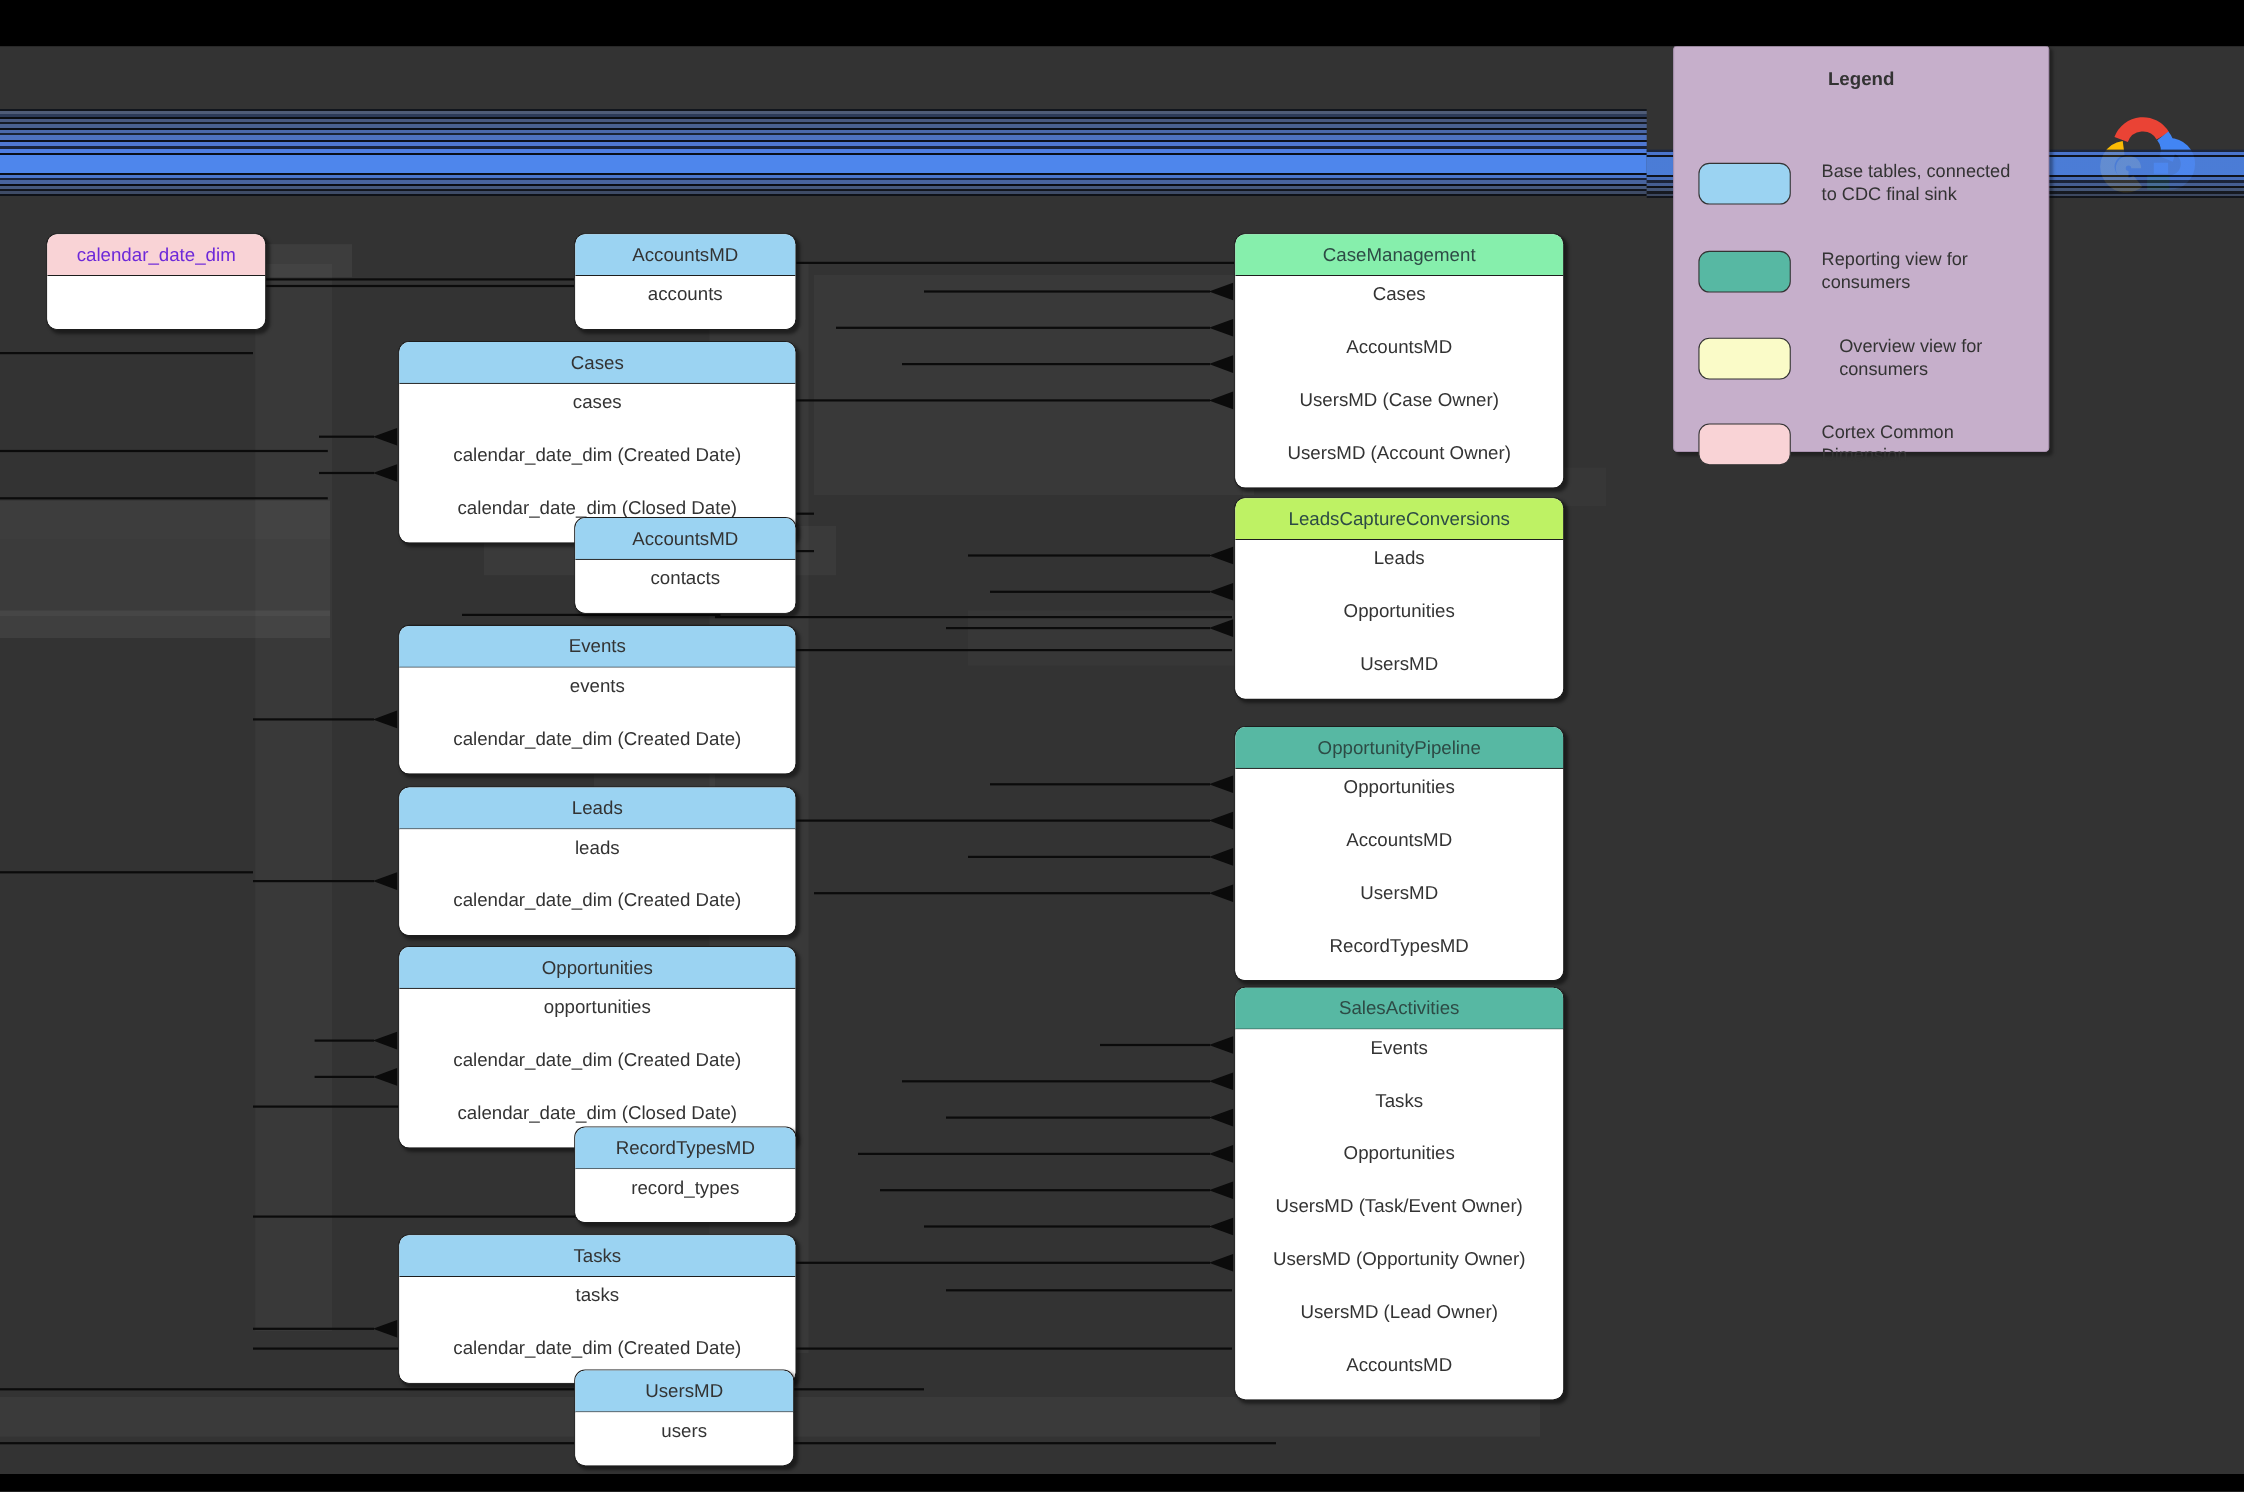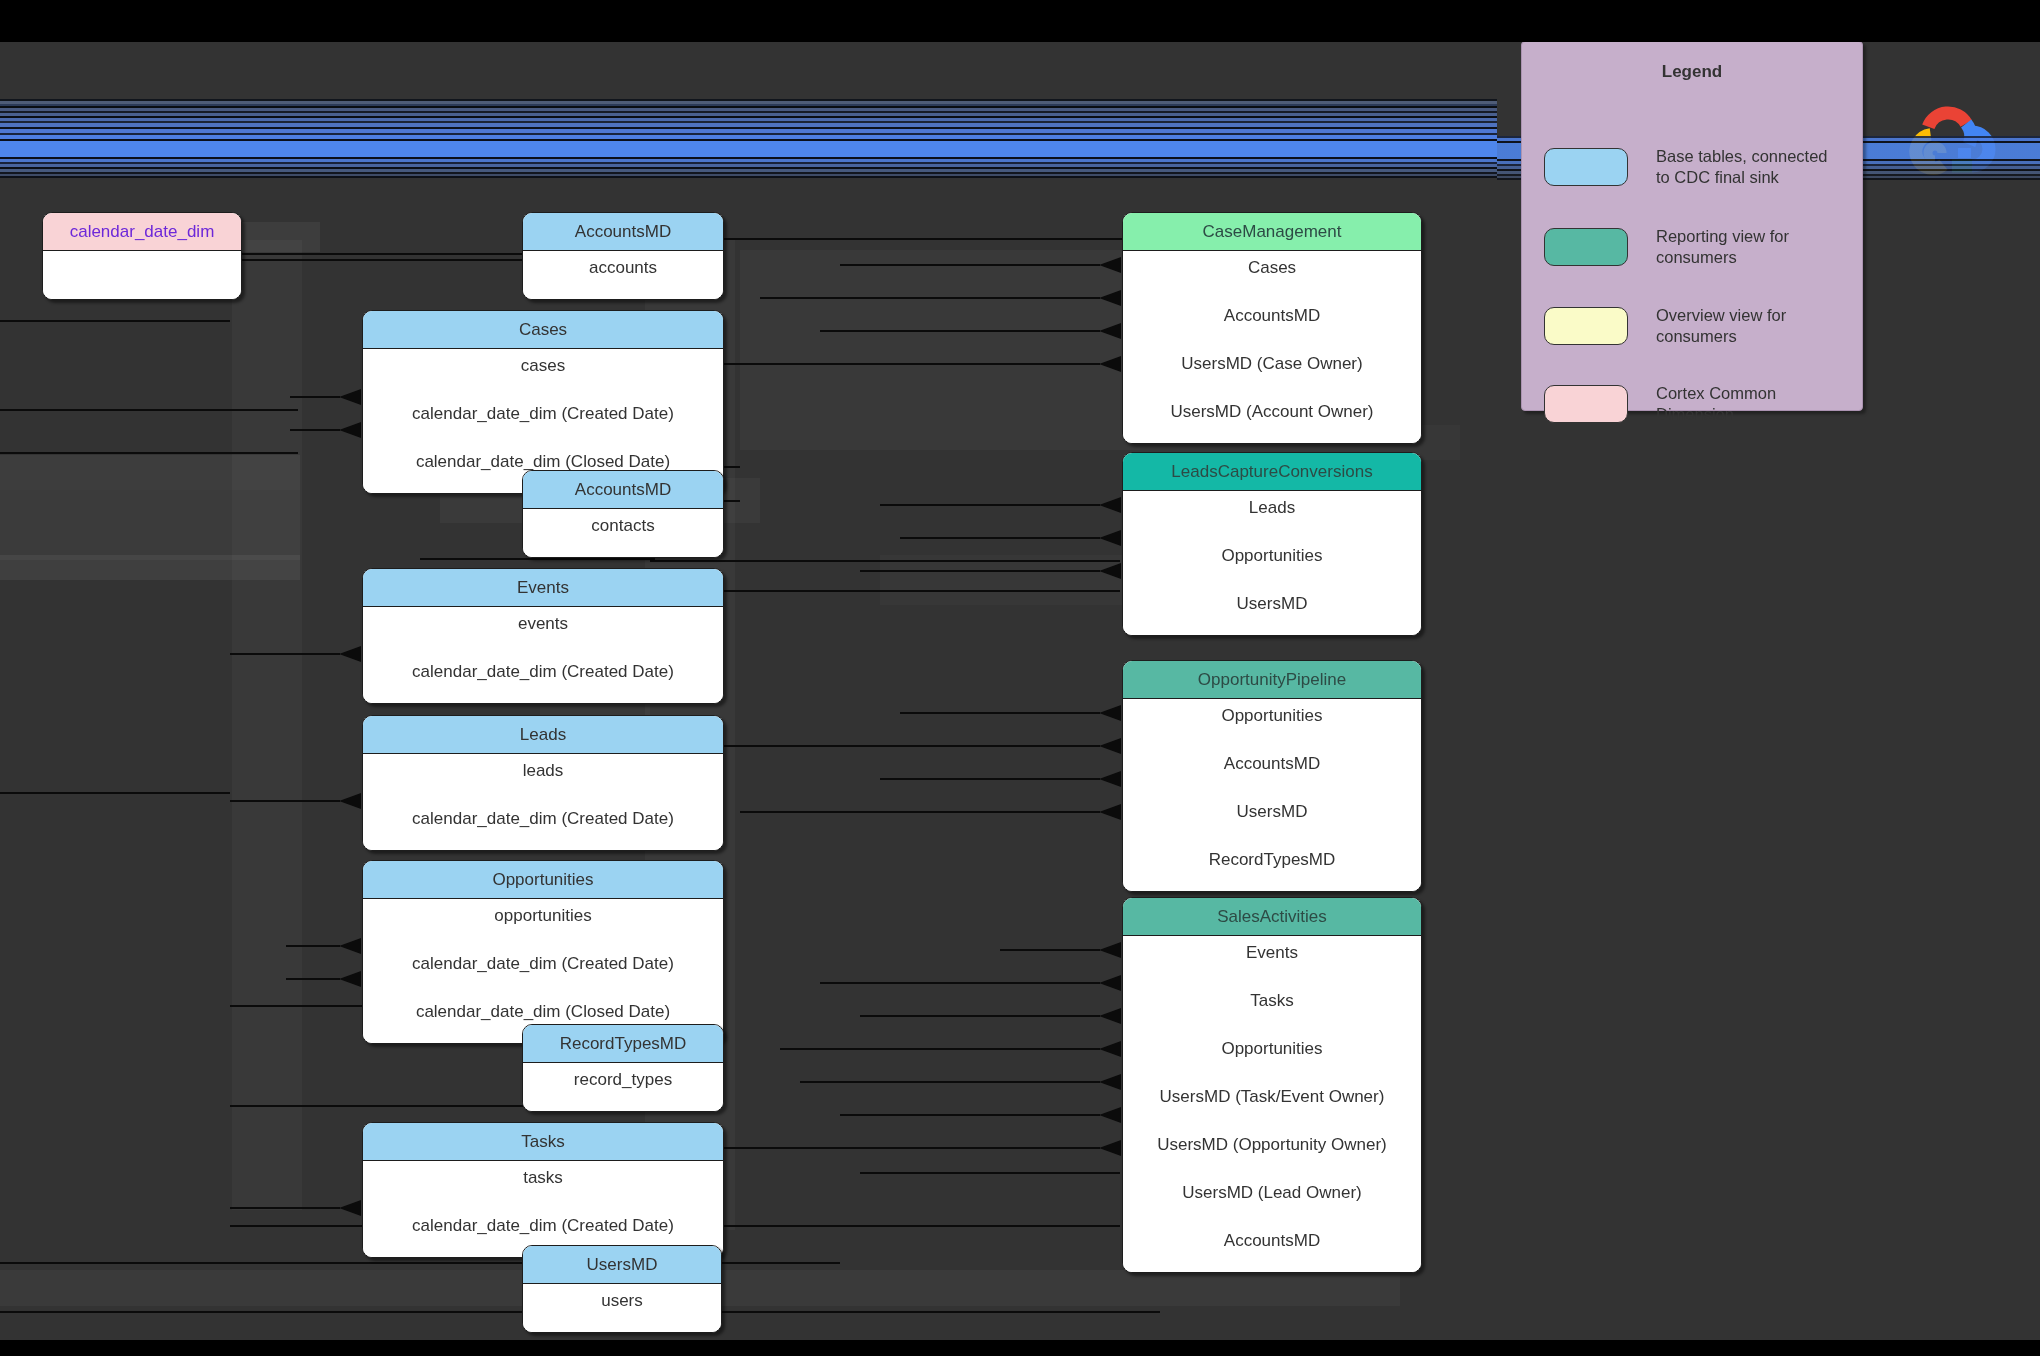--- a/index.html
+++ b/index.html
@@ -226,21 +226,21 @@
     <div class="tbl" style="left: 1122px; top: 212px; width: 298px;">
       <div class="hdr" style="background: #86efac; color: rgb(45, 75, 69);">CaseManagement</div>
       <div class="body">
         <div class="row">Cases</div>
         <div class="row">AccountsMD</div>
         <div class="row">UsersMD (Case Owner)</div>
         <div class="row">UsersMD (Account Owner)</div>
       </div>
     </div>
     <div class="tbl" style="left: 1122px; top: 452px; width: 298px;">
-      <div class="hdr" style="background: #14b8a6; color: rgb(45, 75, 69);">LeadsCaptureConversions</div>
+      <div class="hdr" style="background: #bef264; color: rgb(45, 75, 69);">LeadsCaptureConversions</div>
       <div class="body">
         <div class="row">Leads</div>
         <div class="row">Opportunities</div>
         <div class="row">UsersMD</div>
       </div>
     </div>
     <div class="tbl" style="left: 1122px; top: 660px; width: 298px;">
       <div class="hdr" style="background: rgb(87, 184, 163); color: rgb(45, 75, 69);">OpportunityPipeline</div>
       <div class="body">
         <div class="row">Opportunities</div>
@@ -283,21 +283,21 @@
   <div class="litem" style="top:104px;">
     <div class="lswatch" style="background: rgb(155, 211, 242);"></div>
     <div class="llabel">Base tables, connected
 to CDC final sink</div>
   </div>
   <div class="litem" style="top:184px;">
     <div class="lswatch" style="background: rgb(87, 184, 163);"></div>
     <div class="llabel">Reporting view for
 consumers</div>
   </div>
-  <div class="litem" style="top:263px;">
+  <div class="litem" style="top:263px;gap:16px;">
     <div class="lswatch" style="background: rgb(250, 251, 200);"></div>
     <div class="llabel">Overview view for
 consumers</div>
   </div>
   <div class="litem" style="top:341px;">
     <div class="lswatch" style="background: rgb(249, 211, 214);"></div>
     <div class="llabel">Cortex Common
 Dimension</div>
   </div>
 </div>

